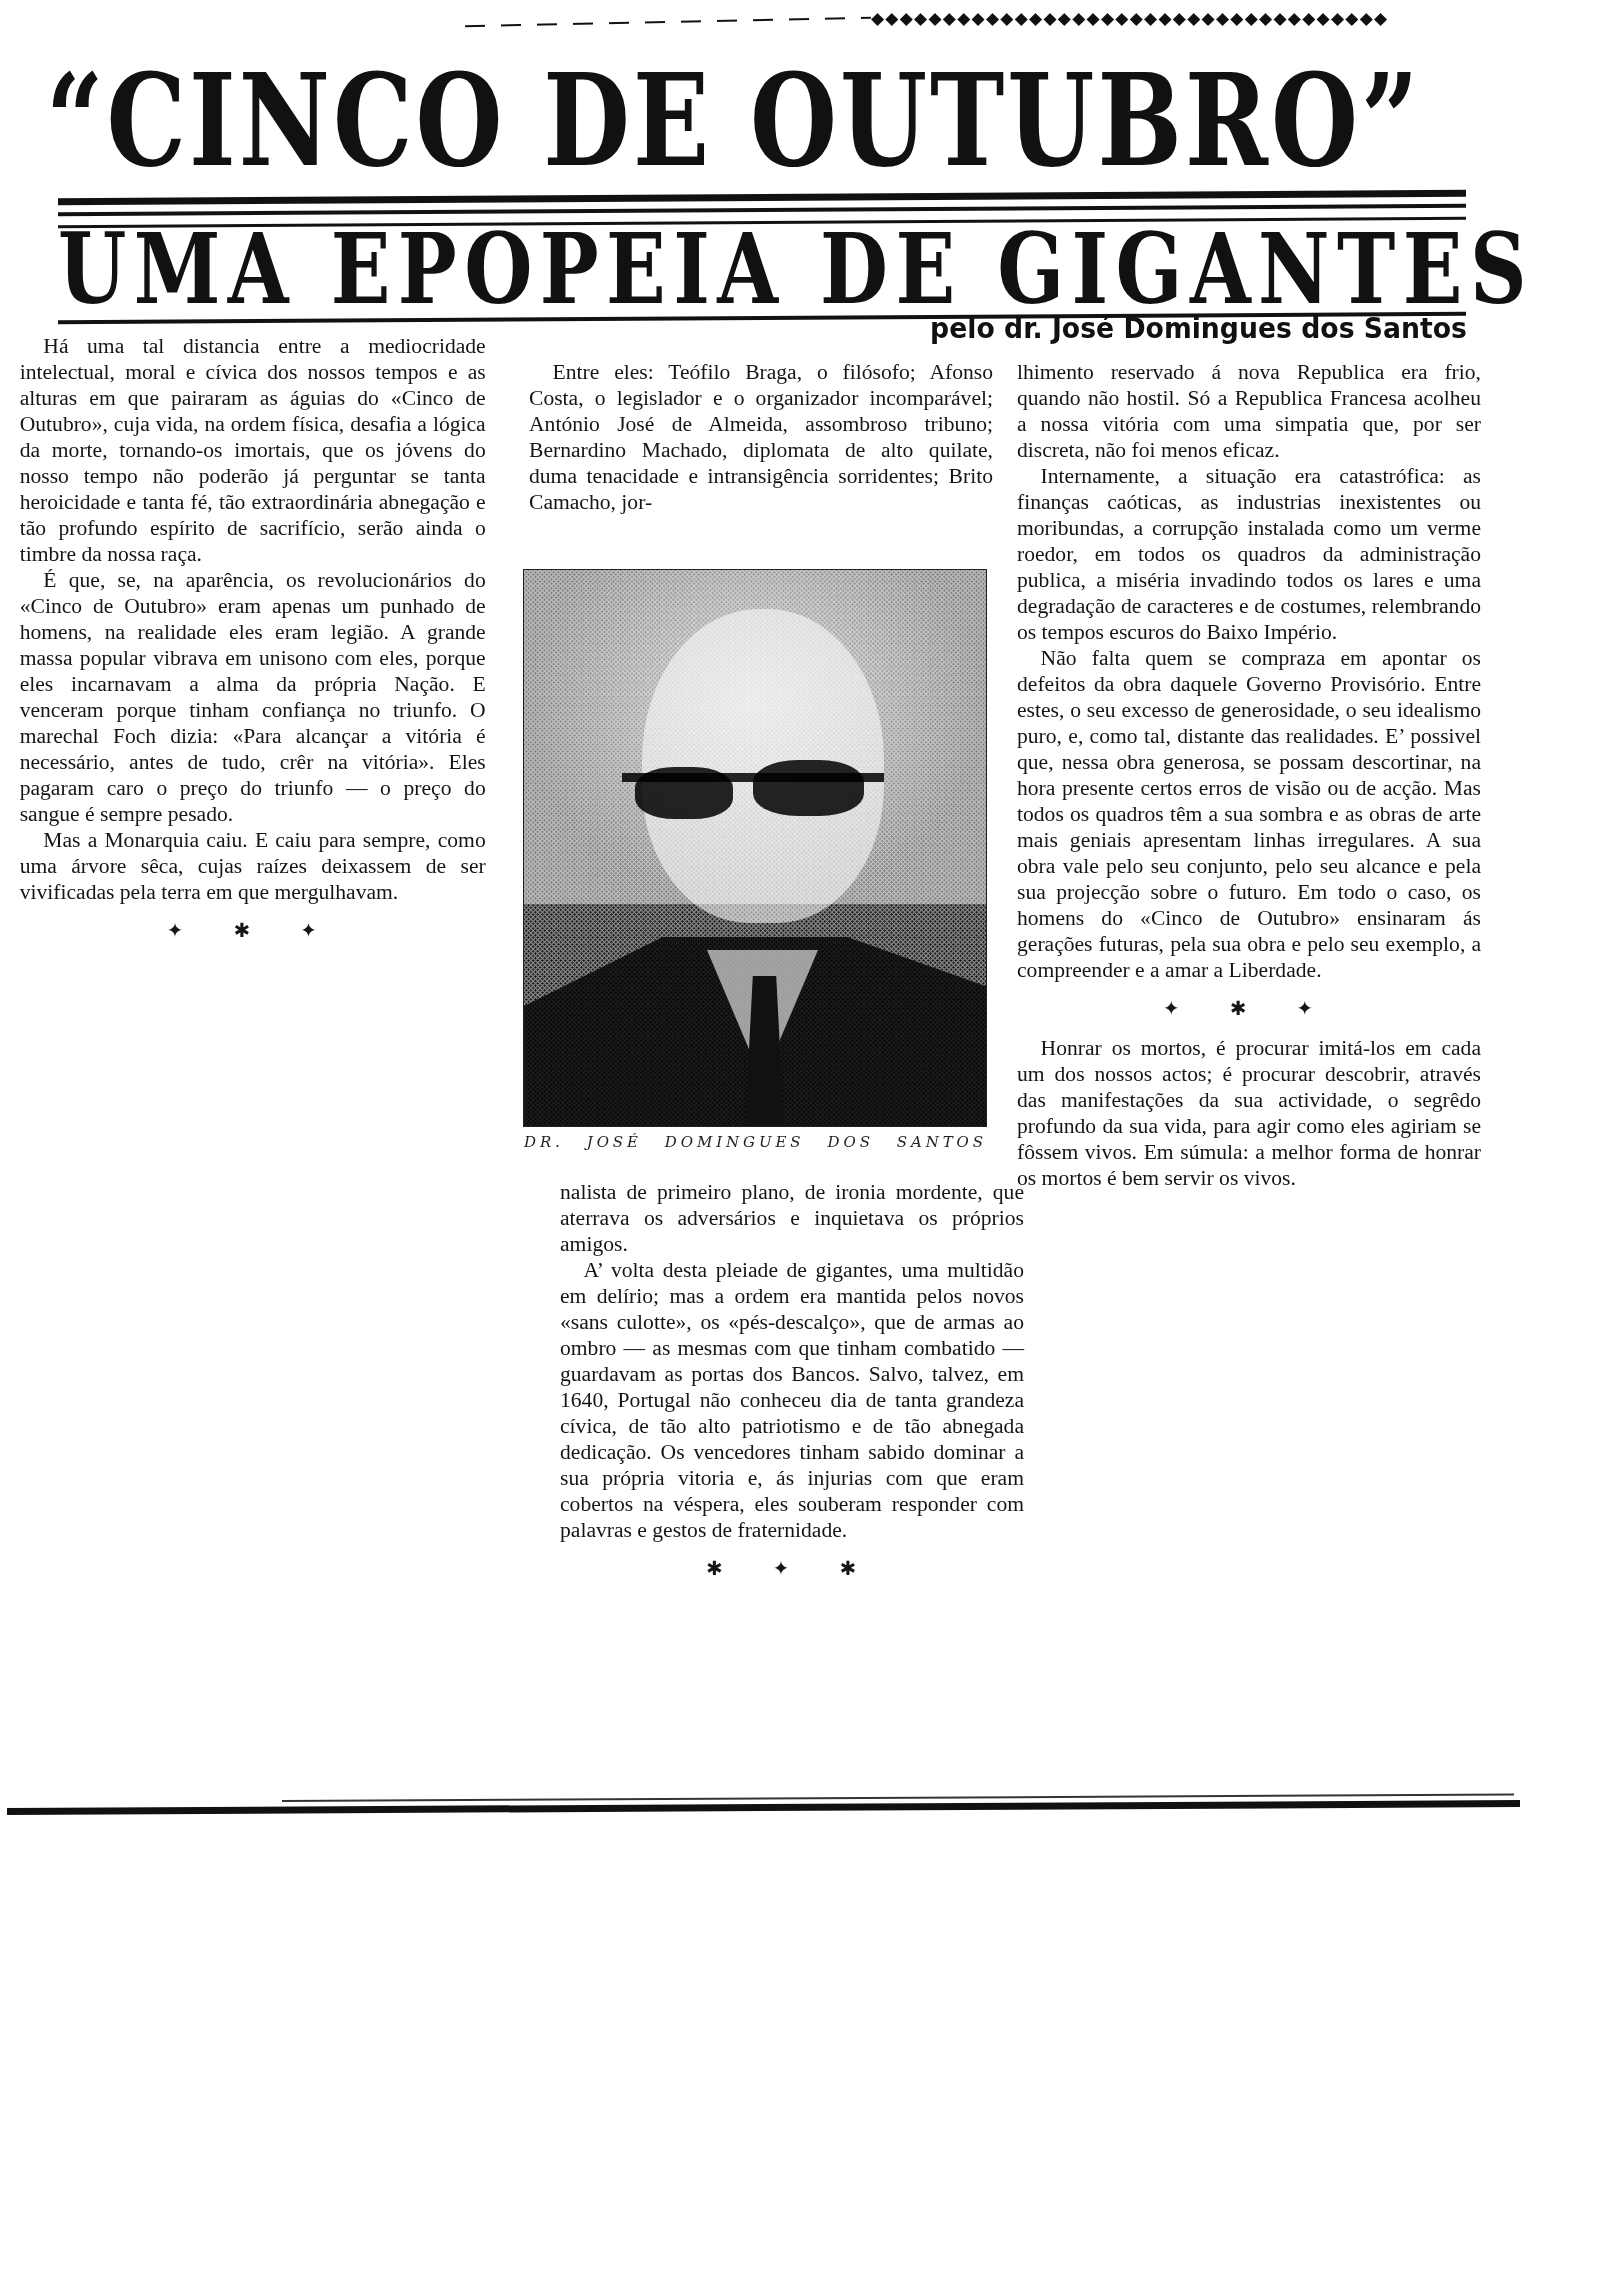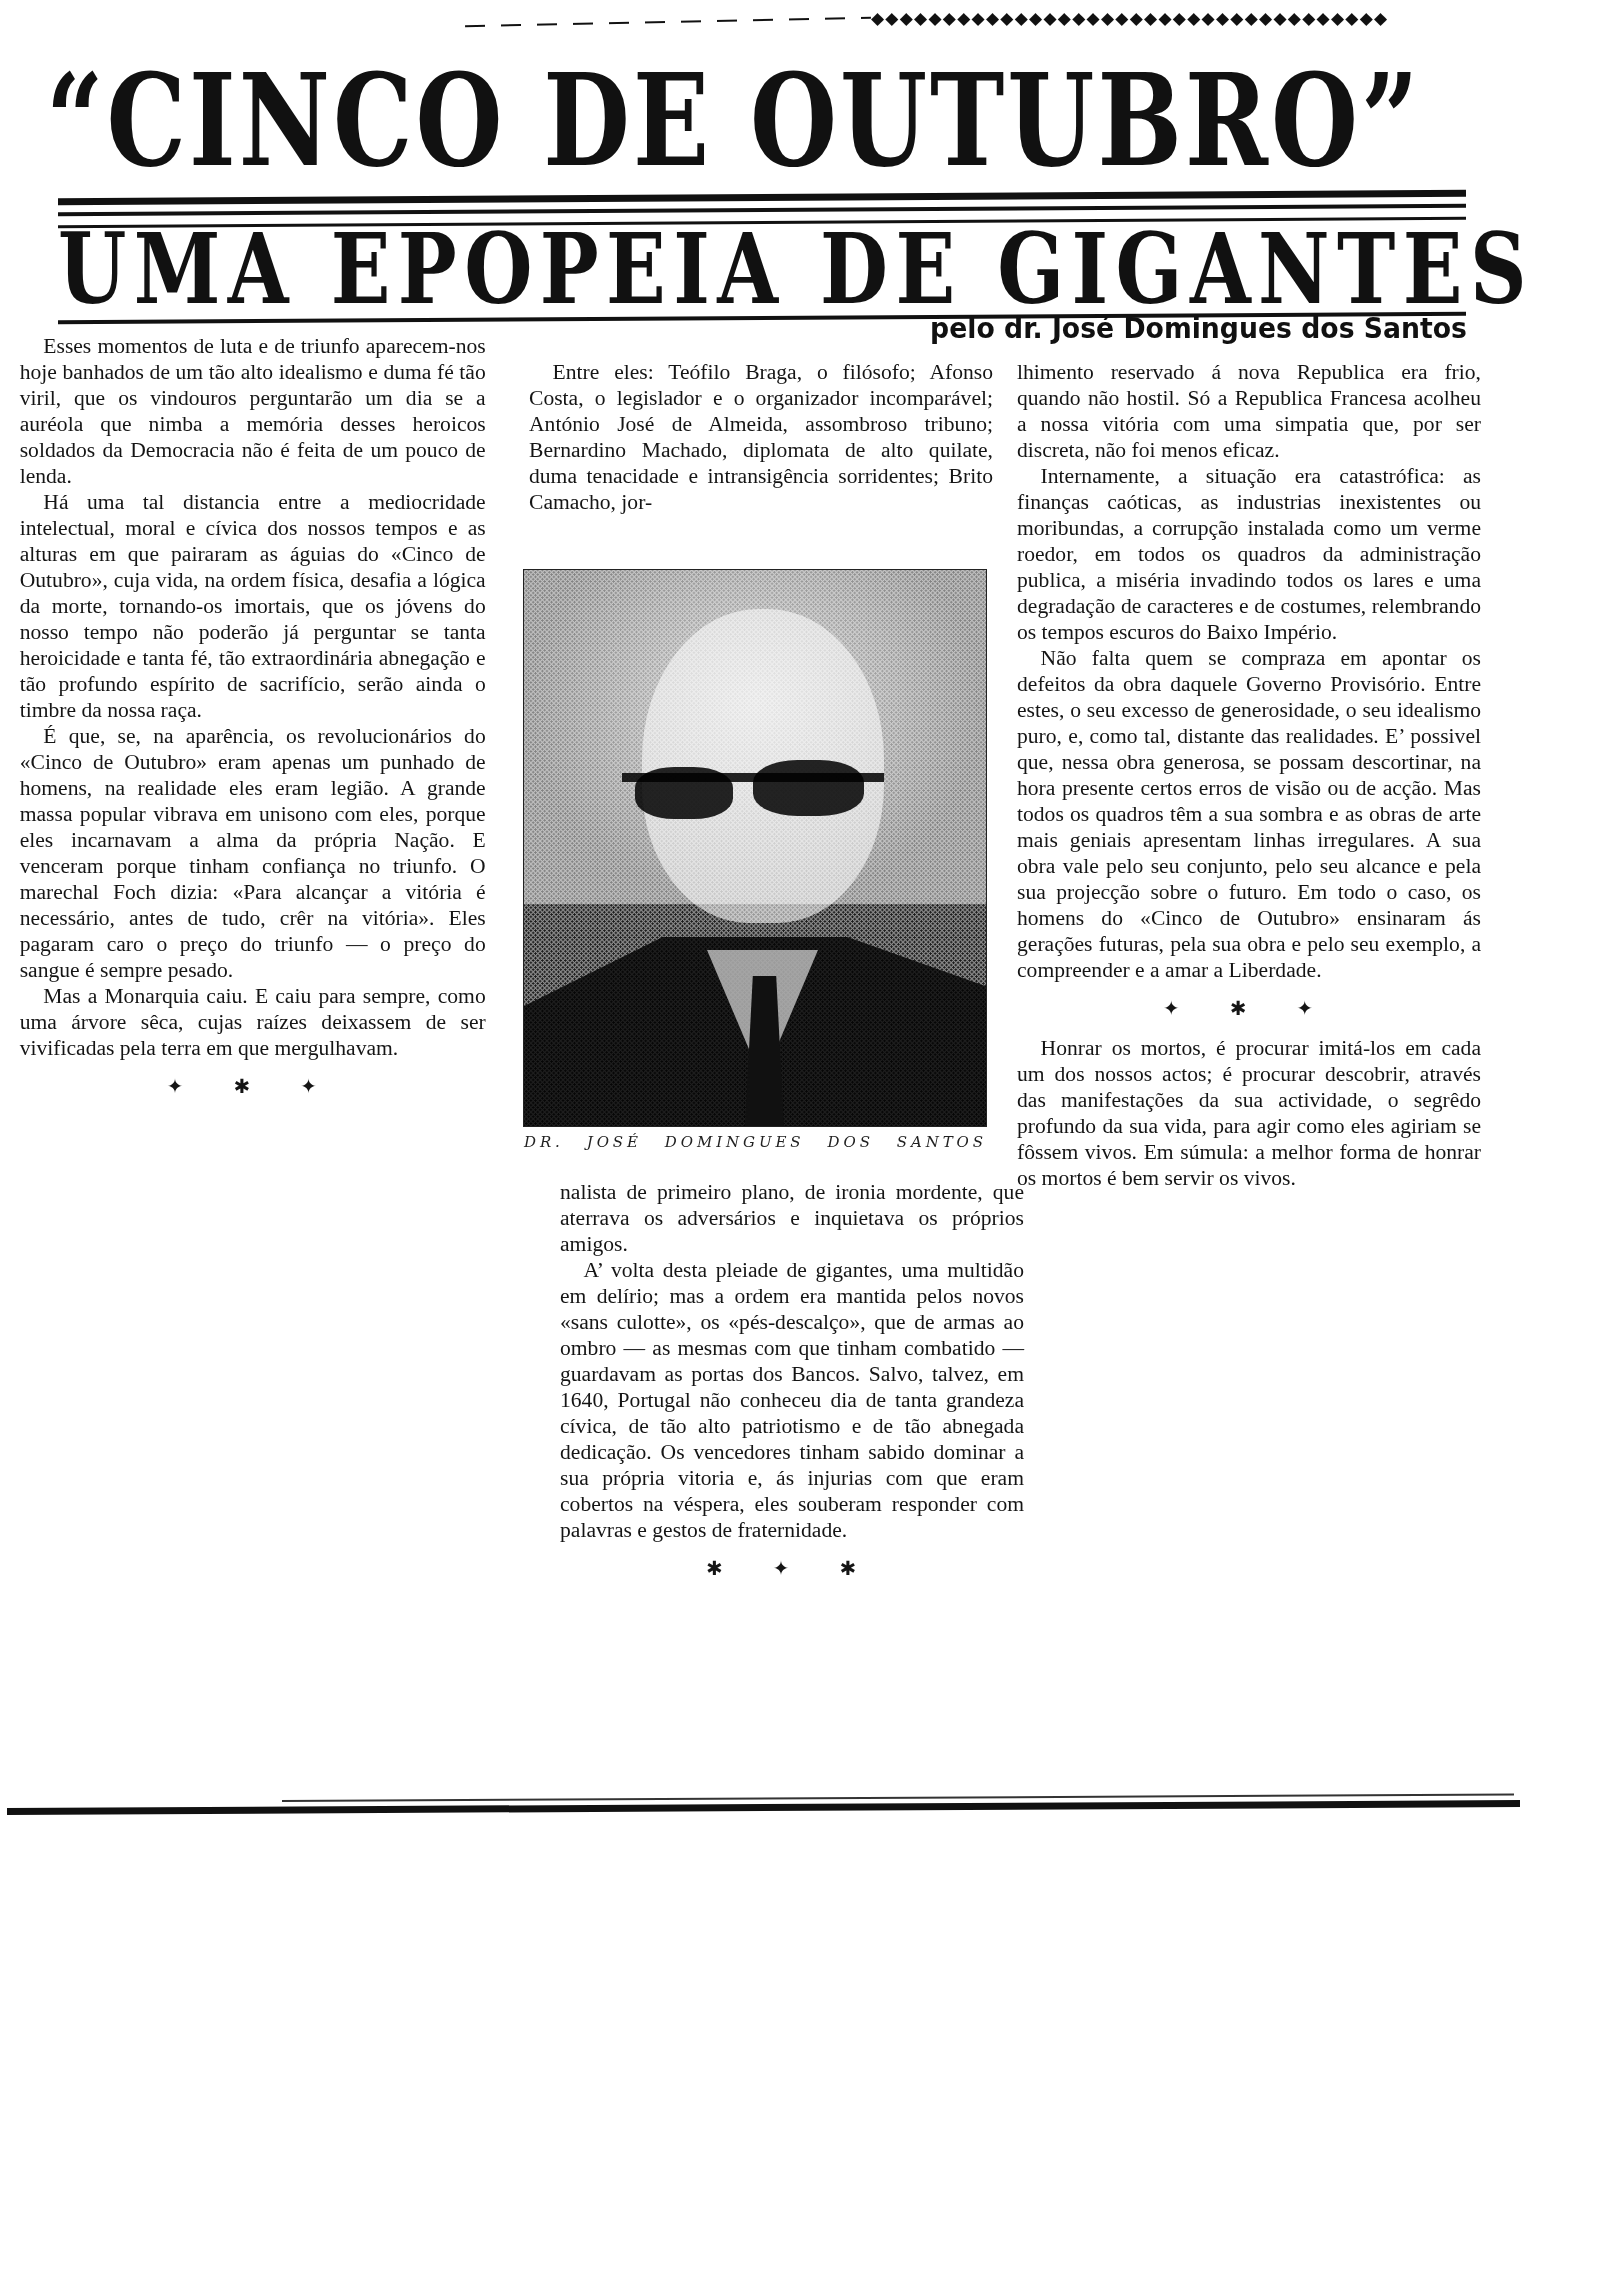--- a/index.html
+++ b/index.html
@@ -92,21 +92,20 @@
   <div class="rule r2"></div>
   <div class="rule r3"></div>
 
   <div class="title2">UMA EPOPEIA DE GIGANTES</div>
 
   <div class="rule r4"></div>
 
   <div class="byline">pelo dr. José Domingues dos Santos</div>
 
   <div class="col col1">
-    <p>Esses momentos de luta e de triunfo aparecem-nos hoje banhados de um tão alto idealismo e duma fé tão viril, que os vindouros perguntarão um dia se a auréola que nimba a memória desses heroicos soldados da Democracia não é feita de um pouco de lenda.</p>
     <p>Há uma tal distancia entre a mediocridade intelectual, moral e cívica dos nossos tempos e as alturas em que pairaram as águias do «Cinco de Outubro», cuja vida, na ordem física, desafia a lógica da morte, tornando-os imortais, que os jóvens do nosso tempo não poderão já perguntar se tanta heroicidade e tanta fé, tão extraordinária abnegação e tão profundo espírito de sacrifício, serão ainda o timbre da nossa raça.</p>
     <p>É que, se, na aparência, os revolucionários do «Cinco de Outubro» eram apenas um punhado de homens, na realidade eles eram legião. A grande massa popular vibrava em unisono com eles, porque eles incarnavam a alma da própria Nação. E venceram porque tinham confiança no triunfo. O marechal Foch dizia: «Para alcançar a vitória é necessário, antes de tudo, crêr na vitória». Eles pagaram caro o preço do triunfo — o preço do sangue é sempre pesado.</p>
     <p>Mas a Monarquia caiu. E caiu para sempre, como uma árvore sêca, cujas raízes deixassem de ser vivificadas pela terra em que mergulhavam.</p>
     <p class="divider">✦ ✱ ✦</p>
   </div>
 
   <div class="col col2">
     <p>Entre eles: Teófilo Braga, o filósofo; Afonso Costa, o legislador e o organizador incomparável; António José de Almeida, assombroso tribuno; Bernardino Machado, diplomata de alto quilate, duma tenacidade e intransigência sorridentes; Brito Camacho, jor-</p>
   </div>
 

